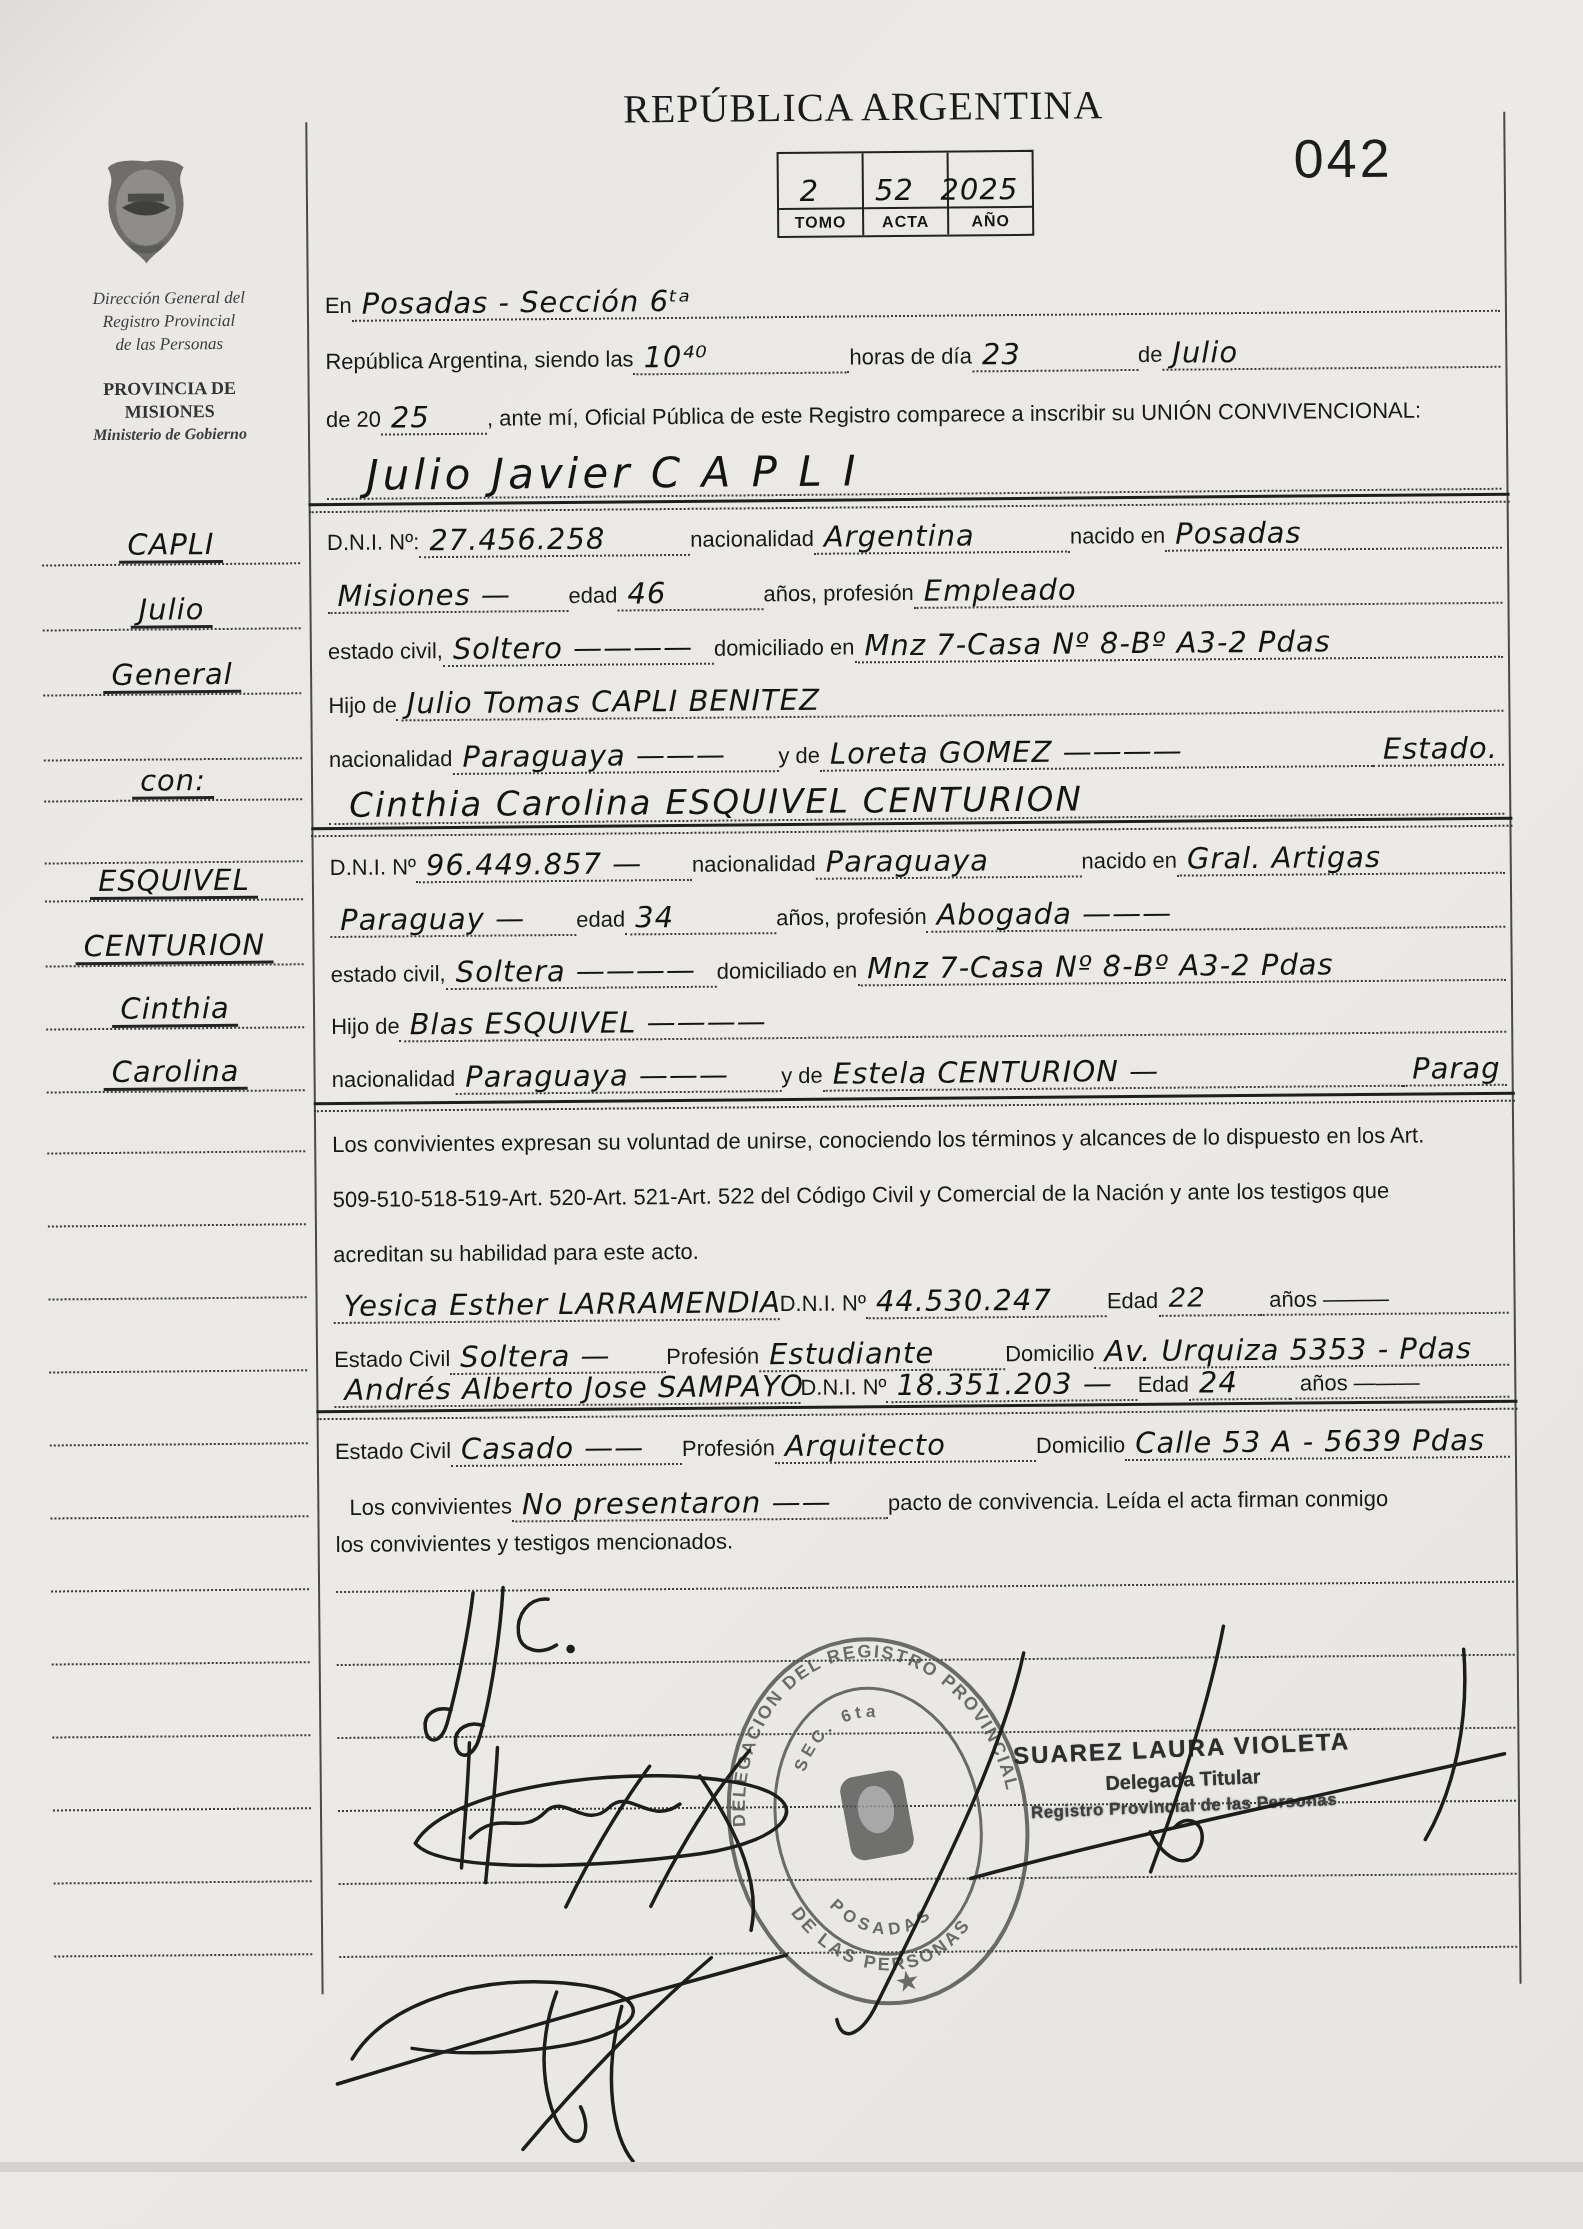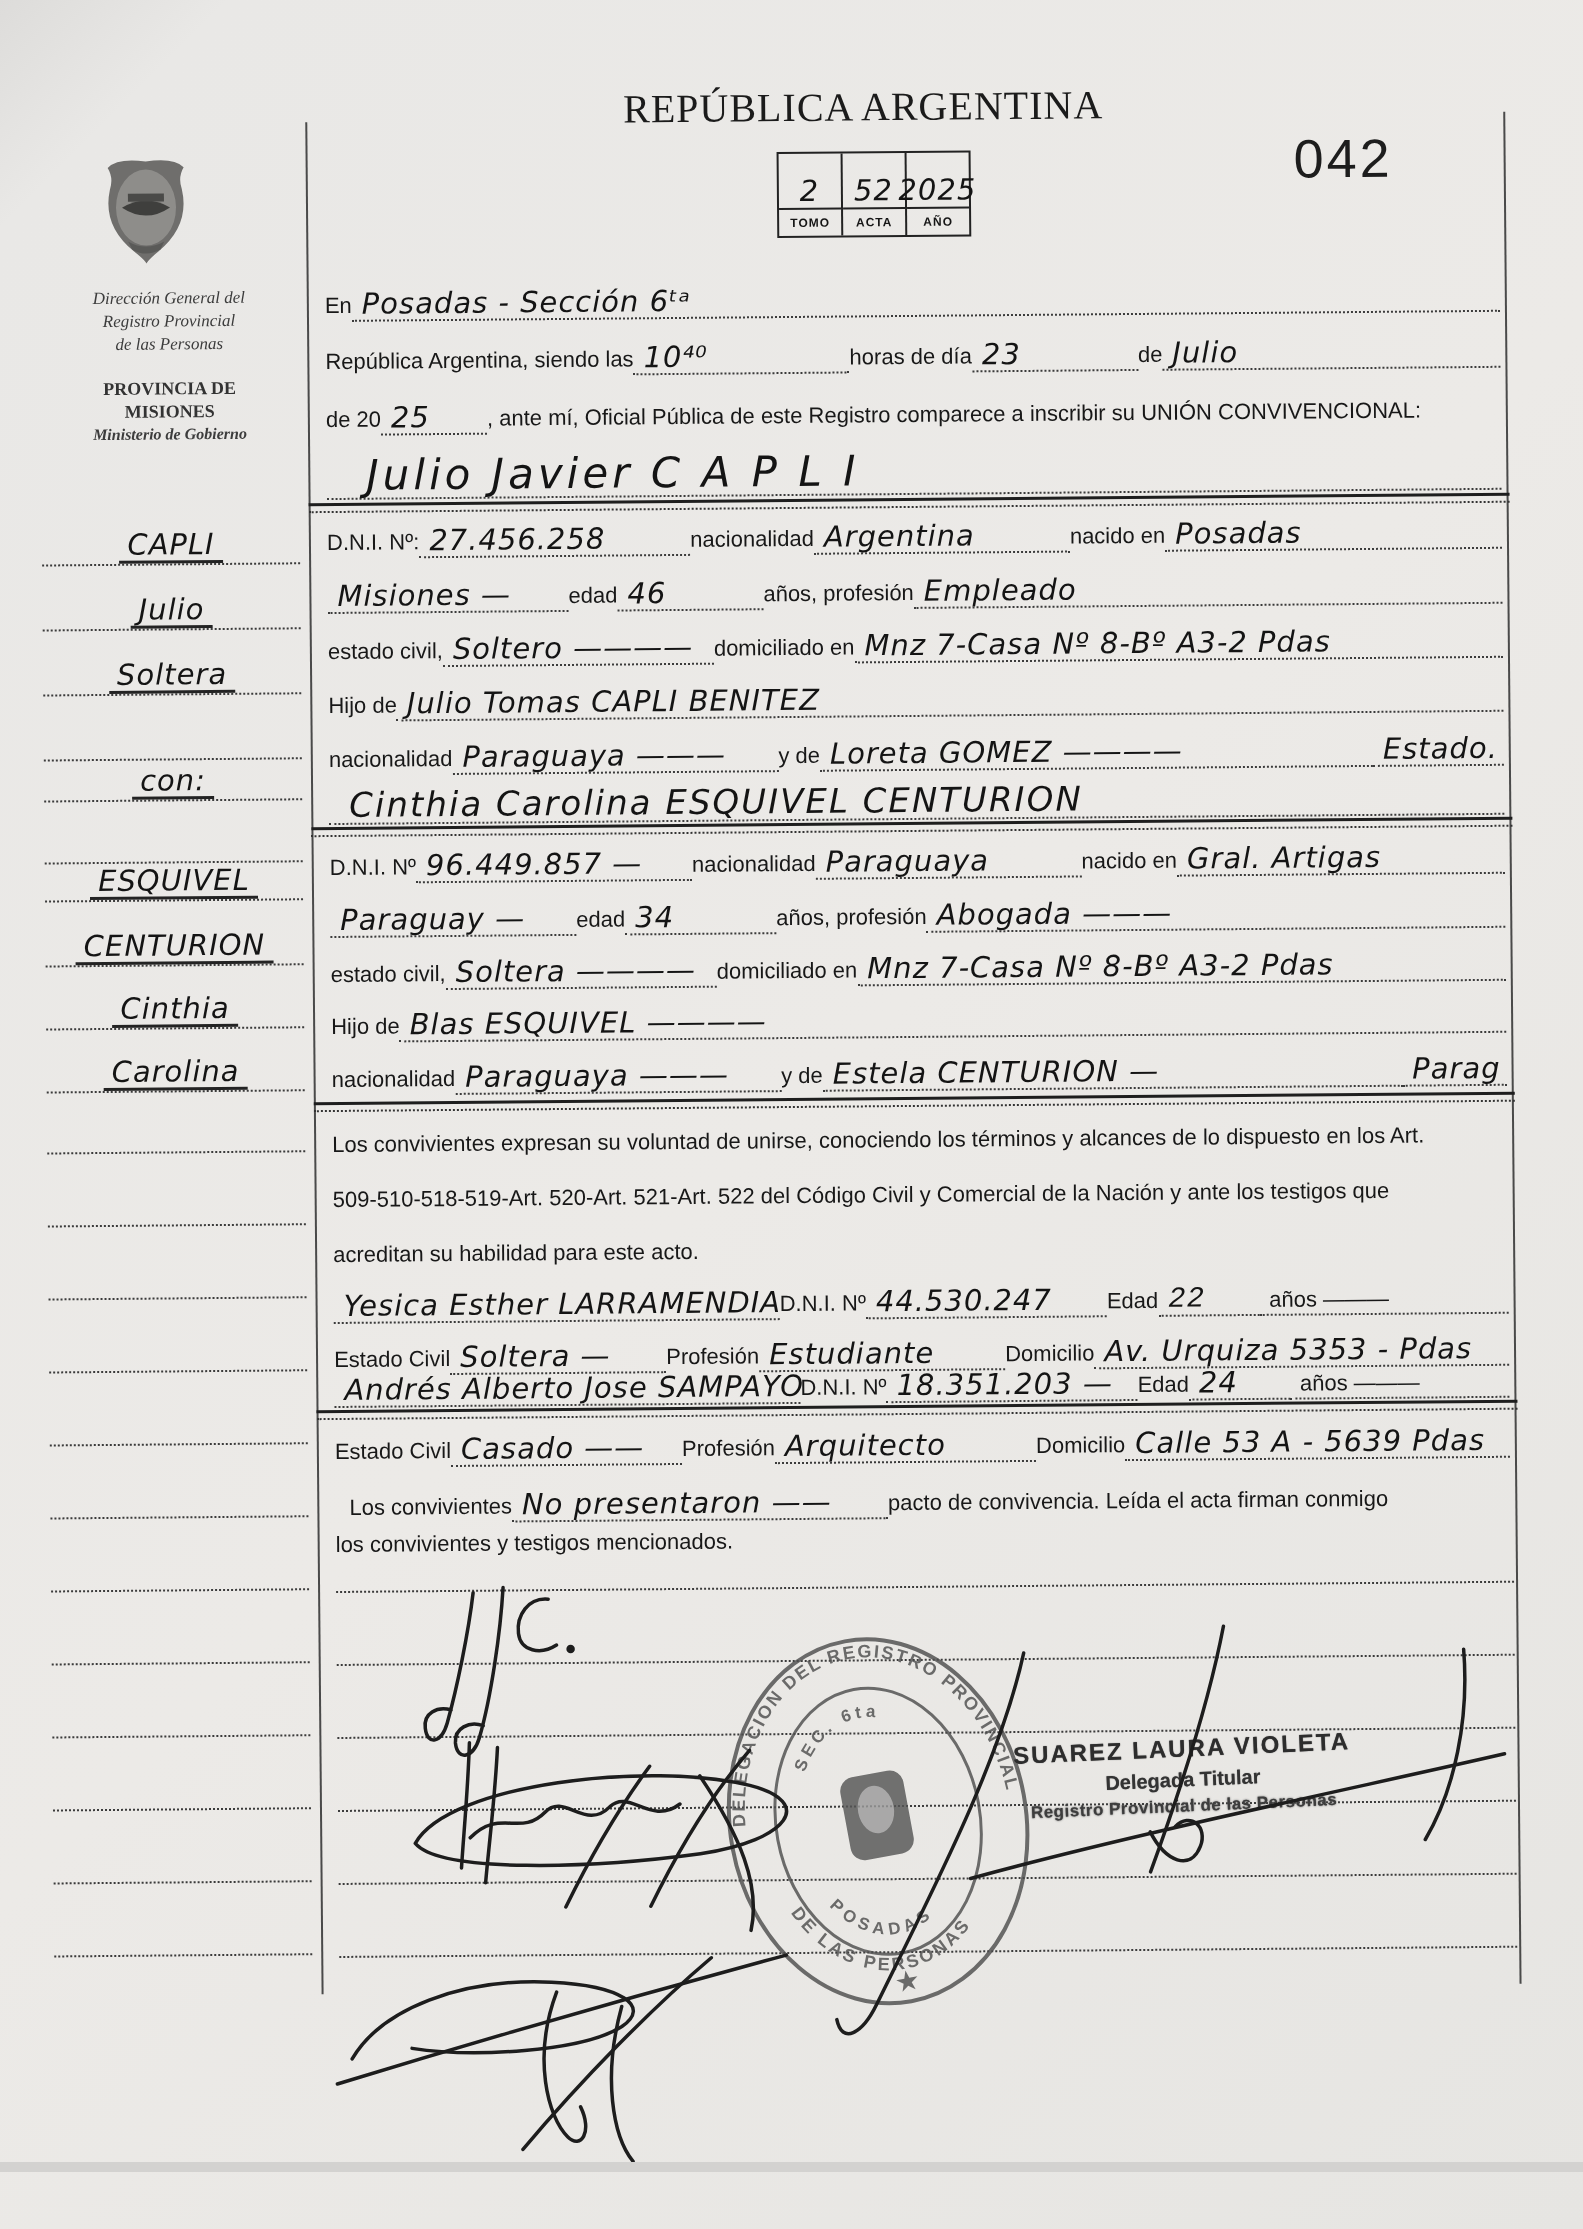--- a/index.html
+++ b/index.html
@@ -14,22 +14,22 @@
   
   .doc-title{position:absolute;left:300px;top:84px;width:1140px;text-align:center;
              font-family:"Liberation Serif",serif;font-size:40px;letter-spacing:1px;color:#1b1b1b;}
   .page-num{position:absolute;left:1300px;top:132px;font-size:54px;letter-spacing:3px;color:#1d1d1d;}
 
   
   .acta-box{position:absolute;left:783px;top:152px;display:flex;border:2px solid #222;}
   .acta-col{display:flex;flex-direction:column;border-right:2px solid #222;}
   .acta-col:last-child{border-right:none;}
   .acta-val{width:61px;height:52px;display:flex;align-items:flex-end;justify-content:center;padding-bottom:2px;}
-  .acta-lbl{width:62px;height:26px;border-top:2px solid #222;display:flex;align-items:center;justify-content:center;
-            font-size:12px;font-weight:bold;letter-spacing:1px;}
+  .acta-lbl{width:83px;height:26px;border-top:2px solid #222;display:flex;align-items:center;justify-content:center;
+            font-size:16px;font-weight:bold;letter-spacing:1px;}
 
   
   .org-text{position:absolute;left:48px;top:282px;width:252px;text-align:center;
             font-family:"Liberation Serif",serif;font-style:italic;font-size:17px;line-height:1.35;color:#3c3c3c;}
   .province{position:absolute;left:48px;top:372px;width:252px;text-align:center;
             font-family:"Liberation Serif",serif;font-size:18px;font-weight:bold;line-height:1.3;color:#333;}
   .ministry{font-family:"Liberation Serif",serif;font-style:italic;font-weight:bold;font-size:16px;color:#3c3c3c;}
 
   .mrow{position:absolute;left:45px;width:258px;height:46px;display:flex;align-items:flex-end;justify-content:center;
         border-bottom:2px dotted #3b3b3b;}
@@ -107,21 +107,21 @@
     <div class="ministry">Ministerio de Gobierno</div>
   </div>
 
   <div class="mrow" style="top:512px;">
         <span class="hw mname">CAPLI</span>
       </div>
   <div class="mrow" style="top:577px;">
         <span class="hw mname">Julio</span>
       </div>
   <div class="mrow" style="top:642px;">
-        <span class="hw mname">Soltera</span>
+        <span class="hw mname">General</span>
       </div>
   <div class="mrow" style="top:707px;"></div>
   <div class="mrow" style="top:748px;">
         <span class="hw mname">con:</span>
       </div>
   <div class="mrow" style="top:810px;"></div>
   <div class="mrow" style="top:848px;">
         <span class="hw mname">ESQUIVEL</span>
       </div>
   <div class="mrow" style="top:913px;">

